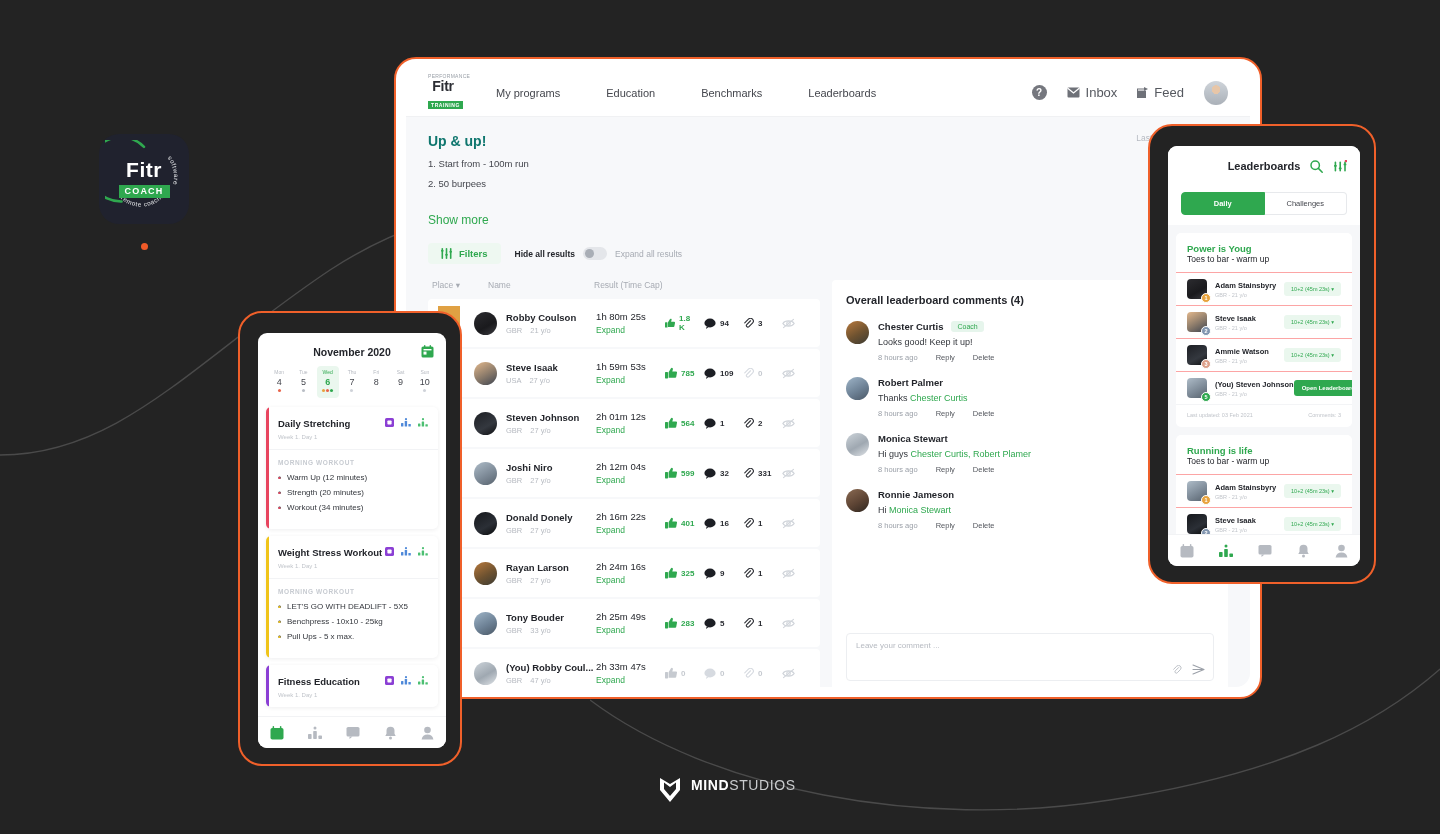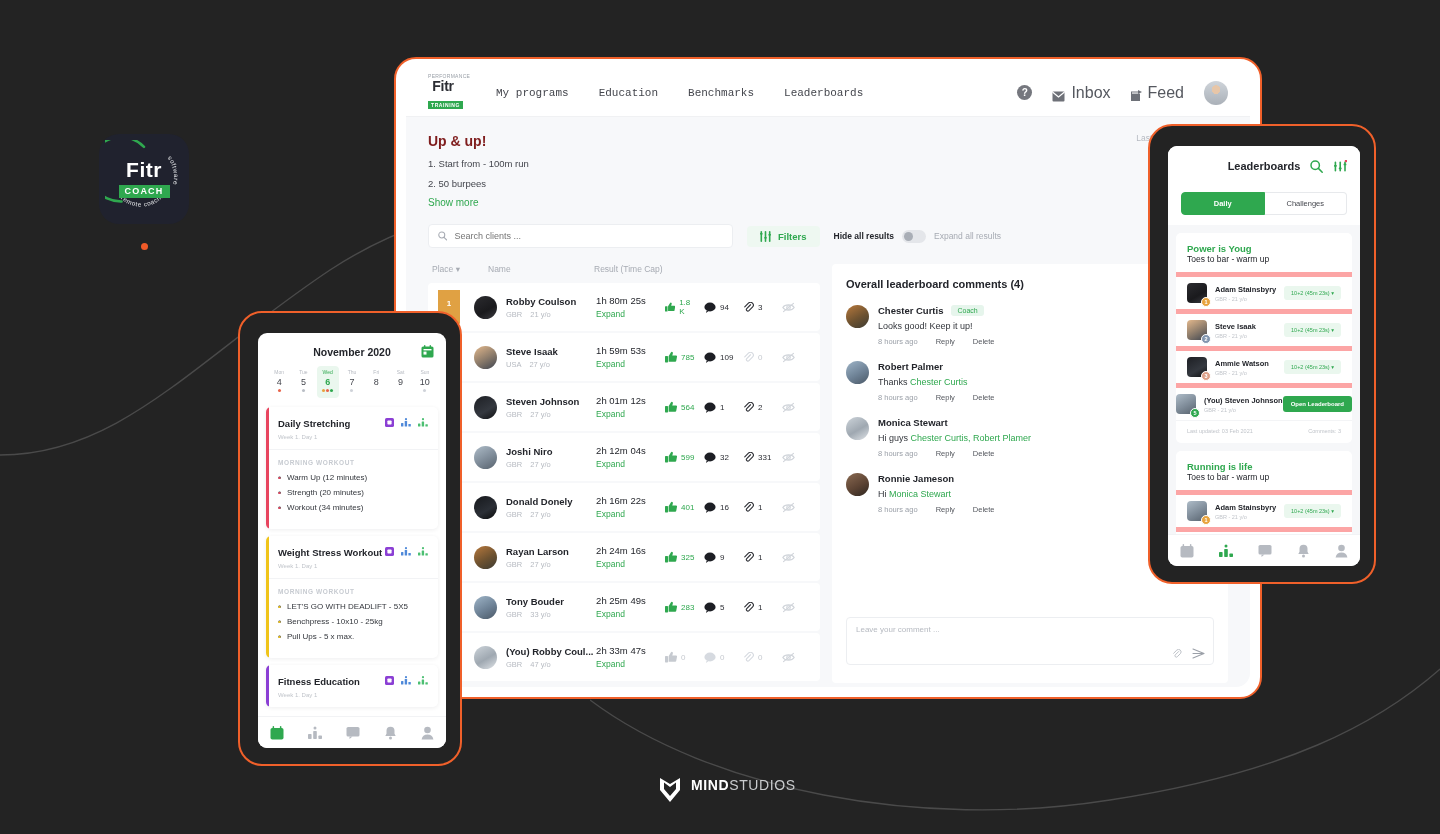--- a/index.html
+++ b/index.html
@@ -39,39 +39,39 @@
   #tablet-inner { position: absolute; inset: 10px; background: #fff; border-radius: 14px; overflow: hidden; }
 
   
   .tnav { height: 48px; background: #fff; display: flex; align-items: center;
           padding: 0 22px; border-bottom: 1px solid #f0f1f3; }
   .tlogo { width: 30px; margin-right: 38px; text-align: center; }
   .tlogo .lg1 { font-size: 5px; color: #9aa0a8; letter-spacing: .3px; line-height: 5px;}
   .tlogo .lg2 { font-size: 14px; font-weight: bold; color: #2b2d33; line-height: 14px; letter-spacing: -.3px;}
   .tlogo .lg3 { background: #2fa84f; color: #fff; font-size: 5px; font-weight: bold;
                 letter-spacing: .6px; display: inline-block; padding: 1px 3px; }
-  .tnav-links { display: flex; gap: 30px; font-family: Liberation Mono, monospace; }
+  .tnav-links { display: flex; gap: 46px; }
   .tnav-links a { font-size: 11px; color: #44464d; text-decoration: none; }
   .tnav-right { margin-left: auto; display: flex; align-items: center; gap: 20px; }
-  .tnav-right .item { display: flex; align-items: flex-end; gap: 6px; font-size: 16px; color: #55585f; }
+  .tnav-right .item { display: flex; align-items: center; gap: 6px; font-size: 13px; color: #55585f; }
   .help-dot { width: 15px; height: 15px; border-radius: 50%; background: #75777e; color: #fff;
               font-size: 10px; display: flex; align-items: center; justify-content: center; font-weight: bold;}
   .avatar { border-radius: 50%; background-size: cover; background-position: center; flex: none; }
   .av-hdr { width: 24px; height: 24px;
             background:
               radial-gradient(circle at 50% 36%, #e7c6a8 0 22%, transparent 23%),
               linear-gradient(180deg,#cfd4da,#aab0b8); }
 
   
   .tbody { background: #f7f8fa; height: calc(100% - 48px); padding: 16px 22px 0; overflow: hidden; }
   .page-head { display: flex; align-items: flex-start; }
-  .page-title { font-size: 14px; font-weight: bold; color: #7f1d1d; }
+  .page-title { font-size: 14px; font-weight: bold; color: #0f766e; }
   .last-upd { margin-left: auto; font-size: 8.5px; color: #b6bac1; }
   .step { font-size: 9.5px; color: #44464d; margin-top: 9px; }
-  .showmore { font-size: 10px; color: #2fa84f; margin-top: 8px; cursor: pointer; }
+  .showmore { font-size: 12px; color: #2fa84f; margin-top: 24px; cursor: pointer; }
 
   .toolbar { display: flex; align-items: center; margin-top: 16px; gap: 14px; }
   .search-box { flex: 1; max-width: 305px; height: 24px; background: #fff; border: 1px solid #eceef1;
                 border-radius: 4px; display: flex; align-items: center; padding: 0 9px; gap: 7px; }
   .search-box input { border: 0; outline: 0; font-size: 9px; color: #9ba0a8; width: 100%;
                       font-family: "Liberation Sans", sans-serif; background: transparent;}
   .filters-btn { display: flex; align-items: center; gap: 7px; background: #eef8f1;
                  padding: 5px 13px; border-radius: 4px; cursor: pointer; }
   .filters-btn span { font-size: 9.5px; color: #2fa84f; font-weight: bold; }
   .toggle-wrap { display: flex; align-items: center; gap: 8px; }
@@ -98,21 +98,21 @@
   .r-name { margin-left: 9px; width: 102px; }
   .r-name .nm { font-size: 9.5px; font-weight: bold; color: #23252b; white-space: nowrap;
                 overflow: hidden; text-overflow: ellipsis; }
   .r-name .sub { font-size: 7.5px; color: #b6bac1; margin-top: 3px; }
   .r-name .sub b { font-weight: normal; margin-right: 8px; }
   .r-res { width: 78px; }
   .r-res .rt { font-size: 9.5px; color: #23252b; }
   .r-res .exp { font-size: 8.5px; color: #2fa84f; margin-top: 3px; cursor: pointer; }
   .r-stats { margin-left: auto; display: flex; align-items: center; gap: 9px; }
   .stat { display: flex; align-items: center; gap: 4px; min-width: 30px; }
-  .stat .v { font-size: 8px; font-weight: normal; }
+  .stat .v { font-size: 8px; font-weight: bold; }
   .stat.likes .v { color: #2fa84f; }
   .stat.cmt .v, .stat.att .v { color: #2b2d33; }
   .stat.zero .v { color: #c6cad0; }
 
   .comments-card { flex: 1; background: #fff; border-radius: 4px; padding: 14px 14px 0; position: relative; }
   .cc-title { font-size: 11px; color: #23252b; font-weight: bold; }
   .cmt-item { display: flex; gap: 9px; margin-top: 15px; }
   .cmt-av { width: 23px; height: 23px; flex: none; }
   .cmt-head { display: flex; align-items: center; gap: 8px; }
   .cmt-name { font-size: 9.5px; font-weight: bold; color: #23252b; }
@@ -178,21 +178,21 @@
   .lb-tabs { display: flex; margin-top: 20px; padding-bottom: 10px; gap: 0; }
   .lb-tab { flex: 1; text-align: center; font-size: 7.5px; padding: 6px 0; border: 1px solid #e7e9ec; }
   .lb-tab.on { background: #2fa84f; color: #fff; border-color: #2fa84f; font-weight: bold;
                border-radius: 4px 0 0 4px; }
   .lb-tab.off { color: #44464d; border-radius: 0 4px 4px 0; border-left: 0; background: #fff; }
 
   .lb-card { background: #fff; border-radius: 5px; margin: 8px; overflow: hidden; }
   .lb-card-head { padding: 10px 11px 8px; }
   .lb-card-head .t1 { font-size: 9.5px; color: #2fa84f; font-weight: bold; }
   .lb-card-head .t2 { font-size: 8.5px; color: #23252b; }
-  .lb-row { display: flex; align-items: center; padding: 6px 11px; border-top: 5px solid #fca5a5; justify-content: center; }
+  .lb-row { display: flex; align-items: center; padding: 6px 11px; border-top: 1px solid #fca5a5; }
   .lb-av-wrap { position: relative; width: 20px; height: 20px; flex: none; }
   .lb-av { width: 20px; height: 20px; border-radius: 4px; background-size: cover; }
   .lb-rank { position: absolute; right: -4px; bottom: -4px; width: 10px; height: 10px; border-radius: 50%;
              color: #fff; font-size: 5.5px; display: flex; align-items: center; justify-content: center;
              border: 1.5px solid #fff; font-weight: bold; }
   .lb-nm { margin-left: 8px; }
   .lb-nm .n { font-size: 7.5px; font-weight: bold; color: #23252b; white-space: nowrap; }
   .lb-nm .s { font-size: 5.5px; color: #c0c4ca; margin-top: 2px; }
   .lb-badge { margin-left: auto; background: #eaf7ee; color: #2fa84f; font-size: 5.5px;
               padding: 4px 7px; border-radius: 3px; white-space: nowrap; }
@@ -279,27 +279,20 @@
     <div class="tbody">
       <div class="page-head">
         <div class="page-title">Up &amp; up!</div>
         <div class="last-upd">Last updated: 3/04/2021</div>
       </div>
       <div class="step">1. Start from - 100m run</div>
       <div class="step">2. 50 burpees</div>
       <div class="showmore">Show more</div>
 
       <div class="toolbar">
-        <div class="search-box">
-          <svg width="10" height="10" viewBox="0 0 10 10">
-            <circle cx="4" cy="4" r="3.2" fill="none" stroke="#a7abb3" stroke-width="1.1"></circle>
-            <path d="M6.4 6.4 L9.3 9.3" stroke="#a7abb3" stroke-width="1.1" stroke-linecap="round"></path>
-          </svg>
-          <input type="text" placeholder="Search clients ..." style="">
-        </div>
         <div class="filters-btn">
           <svg width="11" height="11" viewBox="0 0 11 11">
             <g fill="#2fa84f">
               <rect x="0.5" y="0" width="1.6" height="11" rx=".8"></rect>
                   <rect x="0" y="2" width="2.6" height="1.6" rx=".6" fill="#2fa84f"></rect>
               <rect x="4.7" y="0" width="1.6" height="11" rx=".8"></rect>
                   <rect x="4.2" y="6" width="2.6" height="1.6" rx=".6"></rect>
               <rect x="8.9" y="0" width="1.6" height="11" rx=".8"></rect>
                   <rect x="8.4" y="3" width="2.6" height="1.6" rx=".6"></rect>
             </g>

